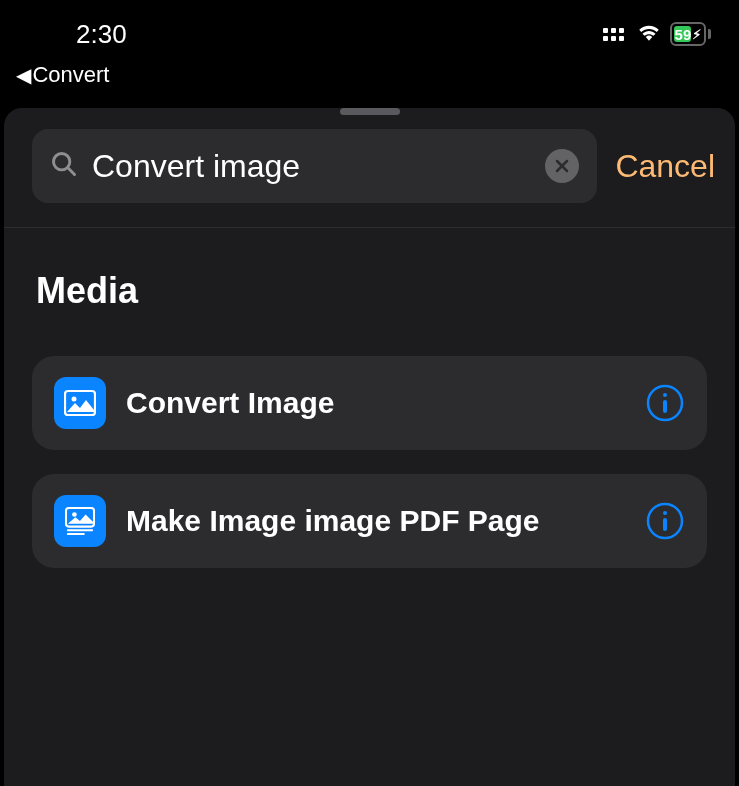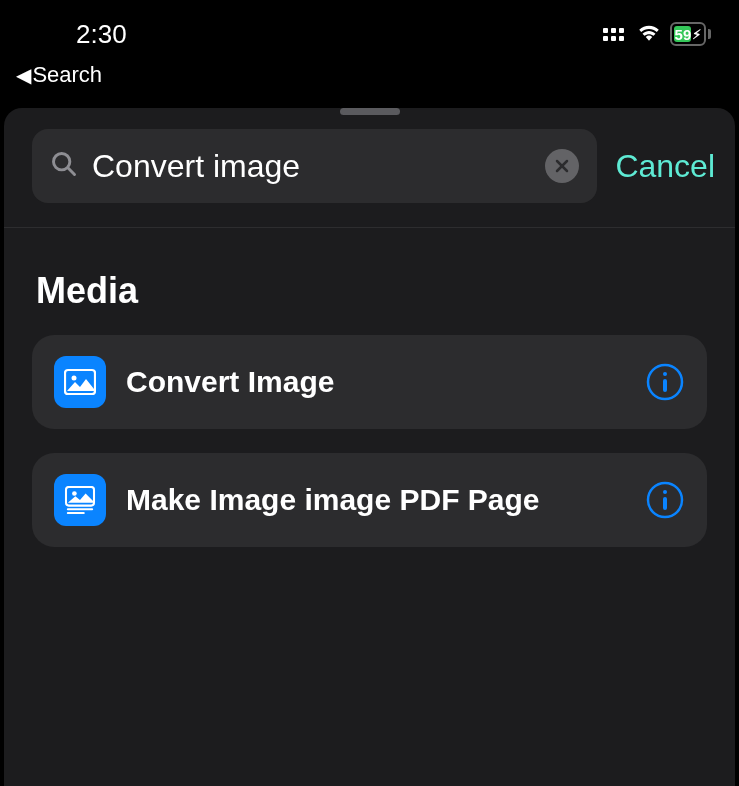--- a/index.html
+++ b/index.html
@@ -159,33 +159,33 @@
       display: flex;
       align-items: center;
       justify-content: center;
       cursor: pointer;
     }
     .clear-btn svg {
       width: 16px;
       height: 16px;
     }
     .cancel-btn {
-      color: #5eead4;
+      color: #fdba74;
       font-size: 32px;
       font-weight: 400;
       cursor: pointer;
     }
     .content {
       background: #1c1c1e;
       padding: 42px 28px 0 28px;
     }
     .section-title {
       font-size: 36px;
       font-weight: 700;
-      margin-bottom: 23px;
+      margin-bottom: 44px;
       padding-left: 4px;
     }
     .action-list {
       display: flex;
       flex-direction: column;
       gap: 24px;
     }
     .action-item {
       background: #2c2c2e;
       border-radius: 22px;
@@ -261,21 +261,21 @@
         </div>
       </div>
       <div class="battery-cap"></div>
     </div>
   </div>
 </div>
 
 <div class="back-nav-row">
   <div class="back-search">
     <span class="back-chevron">◀︎</span>
-    <span>Search</span>
+    <span>Convert</span>
   </div>
 </div>
 
 <div class="sheet">
   <div class="grabber"></div>
 
   <div class="search-row">
     <div class="search-field">
       <span class="search-icon">
         <svg viewBox="0 0 24 24" fill="none">

